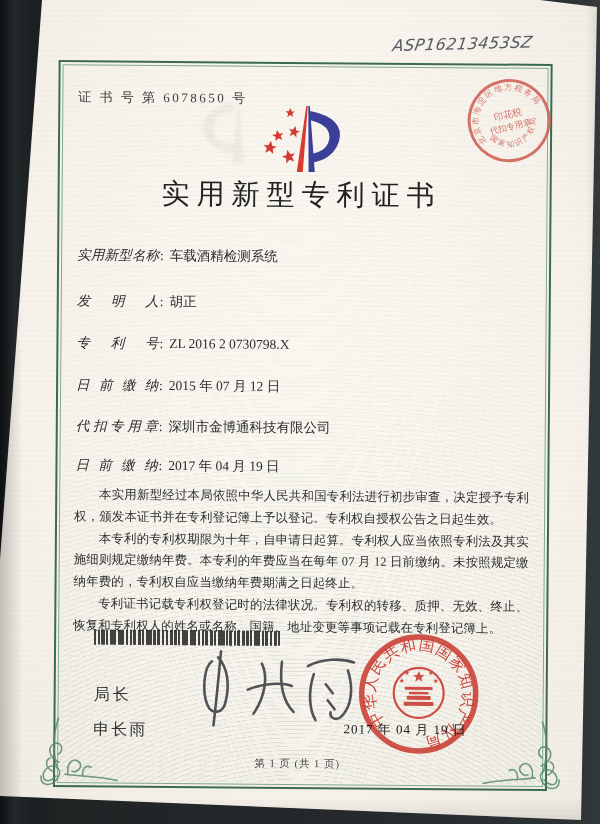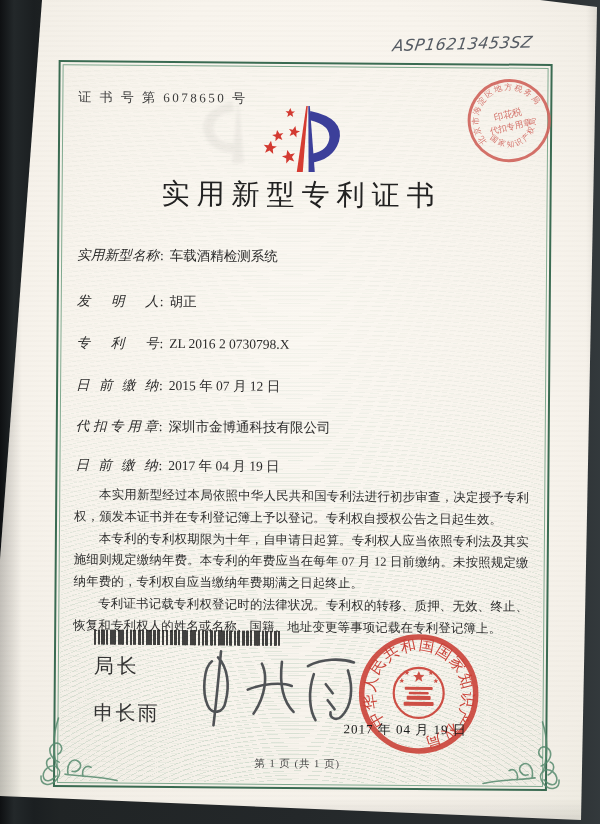--- a/index.html
+++ b/index.html
@@ -47,23 +47,23 @@
   .bodytext{position:absolute;left:75px;top:486px;width:455px;font-size:12.4px;line-height:1.76;
        color:#2e2e2e;text-align:justify;letter-spacing:0.2px;}
   .bodytext p{margin:0;text-indent:2em;}
 
   .barcode{position:absolute;left:96px;top:631px;width:186px;height:15px;opacity:0.82;
        background:
         repeating-linear-gradient(90deg,#1b1b1b 0 1.5px,rgba(0,0,0,0) 1.5px 4px),
         repeating-linear-gradient(90deg,#1b1b1b 0 1px,rgba(0,0,0,0) 1px 6.5px),
         repeating-linear-gradient(90deg,#1b1b1b 0 2px,rgba(0,0,0,0) 2px 9px);}
 
-  .director{position:absolute;left:96px;top:654px;font-family:"Liberation Sans","DejaVu Sans",sans-serif;
-       font-size:20px;color:#333;letter-spacing:3px;}
-  .director .nm{margin-top:20px;letter-spacing:2px;}
+  .director{position:absolute;left:96px;top:686px;font-family:"Liberation Sans","DejaVu Sans",sans-serif;
+       font-size:16px;color:#333;letter-spacing:3px;}
+  .director .nm{margin-top:14px;letter-spacing:2px;}
   .signature{position:absolute;left:192px;top:644px;}
 
   .seal{position:absolute;left:356px;top:628px;opacity:0.93;}
   .seal-date{position:absolute;left:346px;top:720px;width:170px;font-size:13px;color:#1b1b1b;
        letter-spacing:1px;white-space:nowrap;}
   .footer{position:absolute;left:0;top:757px;width:600px;text-align:center;font-size:10.5px;color:#474747;letter-spacing:1px;}
 
   .stamp{position:absolute;left:462px;top:74px;opacity:0.88;transform:rotate(-14deg);}
   .handwriting{position:absolute;left:390px;top:33px;font-family:"DejaVu Sans",sans-serif;
        font-style:italic;font-size:16px;color:#565c64;letter-spacing:0.5px;

